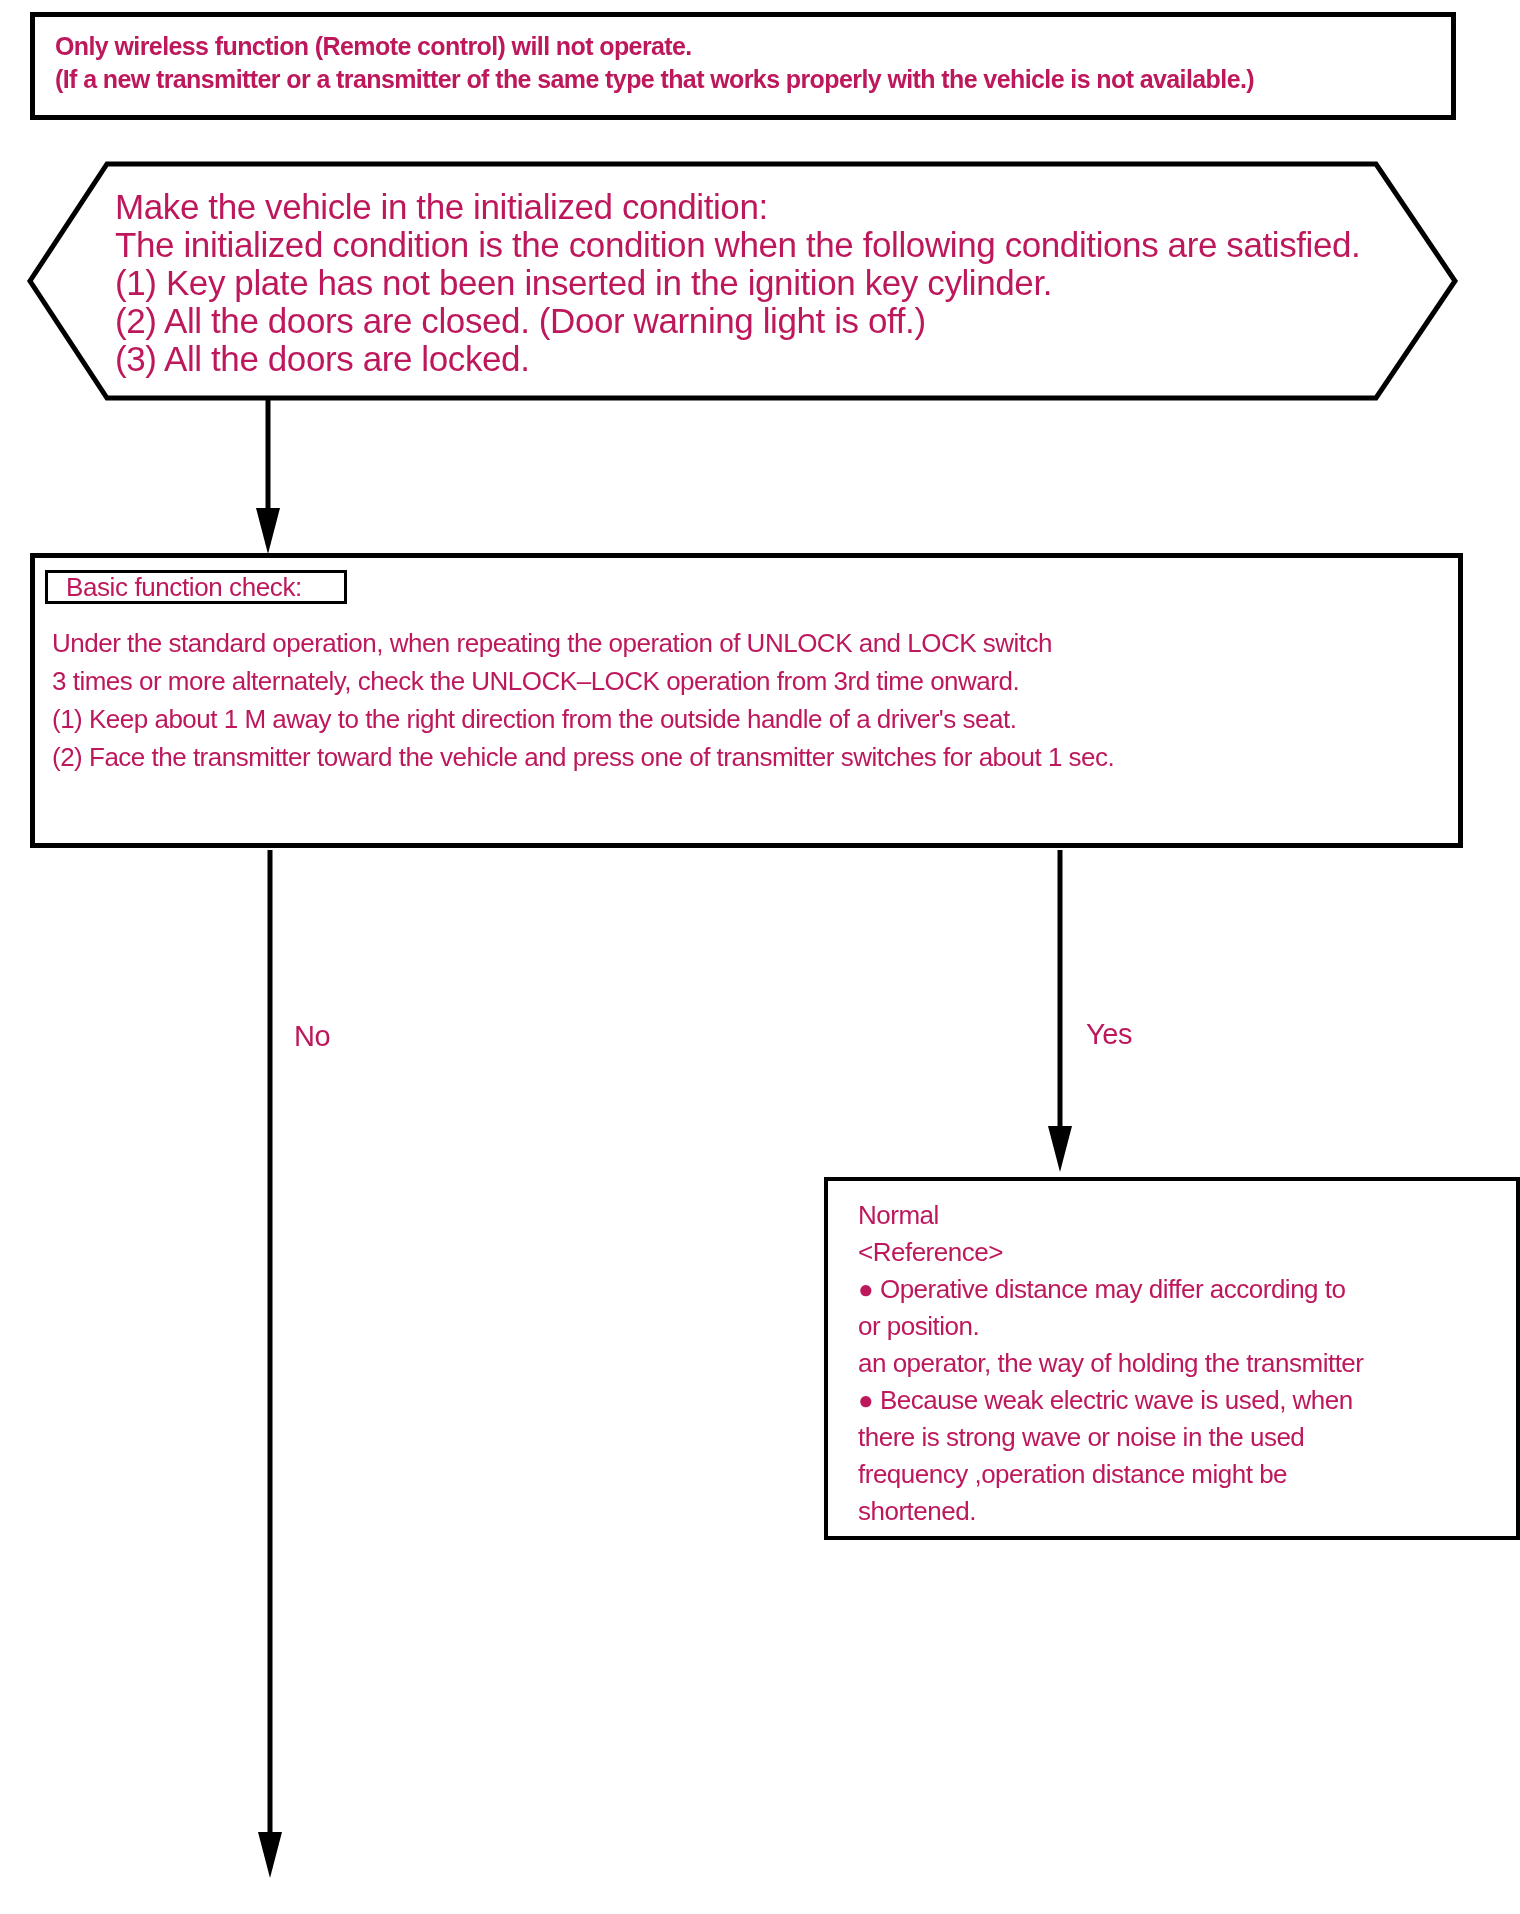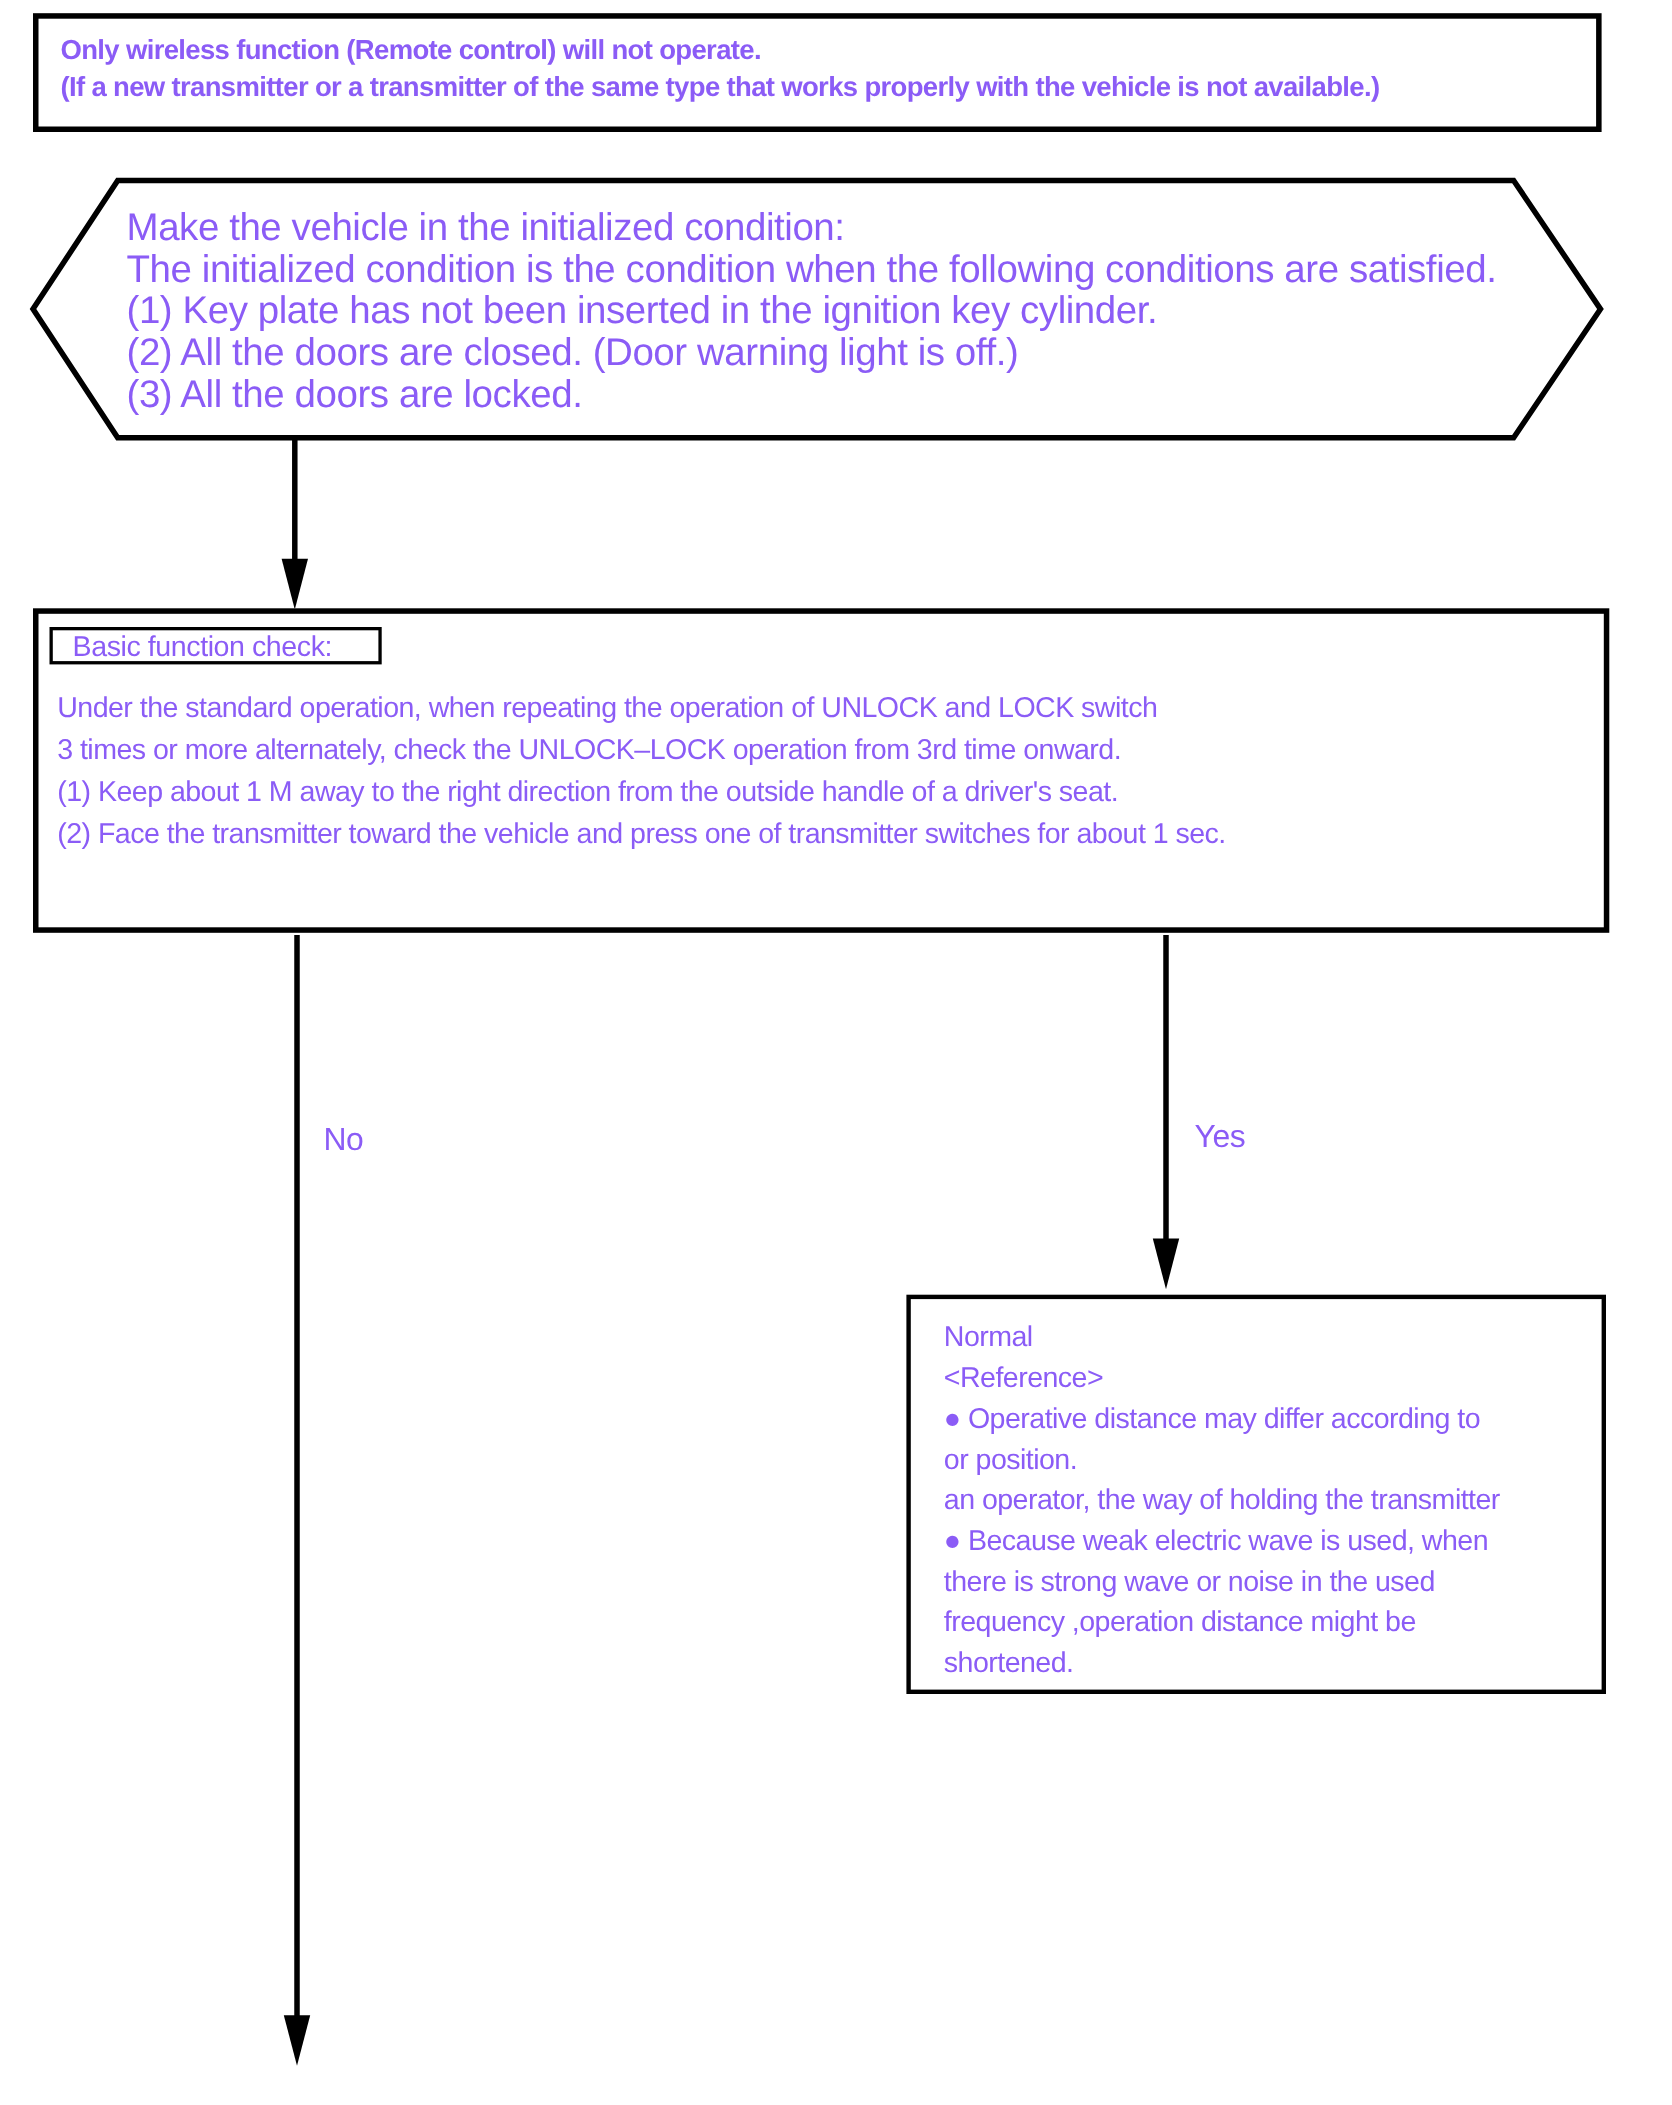--- a/index.html
+++ b/index.html
@@ -2,21 +2,21 @@
 <html><head>
 <meta charset="utf-8">
 <style>
   html, body { margin: 0; padding: 0; background: #ffffff; }
   .page {
     position: relative;
     width: 1520px;
     height: 1914px;
     background: #ffffff;
     font-family: "Liberation Sans", sans-serif;
-    color: #8b5cf6;
+    color: #be185d;
     overflow: hidden;
   }
   .connectors { position: absolute; left: 0; top: 0; width: 1520px; height: 1914px; }
 
   .box {
     position: absolute;
     border: 5px solid #000000;
     box-sizing: border-box;
     background: #ffffff;
   }
@@ -44,21 +44,21 @@
   .basic-body {
     position: absolute; left: 52px; top: 624px;
     font-size: 26px; line-height: 38px; letter-spacing: -0.5px;
   }
 
   .branch-label { position: absolute; font-size: 29px; letter-spacing: -0.4px; }
   .no-label  { left: 294px;  top: 1020px; }
   .yes-label { left: 1086px; top: 1018px; }
 
   .normal-box {
-    left: 824px; top: 1177px; width: 636px; height: 363px;
+    left: 824px; top: 1177px; width: 696px; height: 363px;
     border-width: 4px;
     padding: 16px 12px 0 30px;
     font-size: 26px; line-height: 37px; letter-spacing: -0.5px;
   }
 
   .line { white-space: nowrap; }
 </style>
 </head>
 <body>
 

